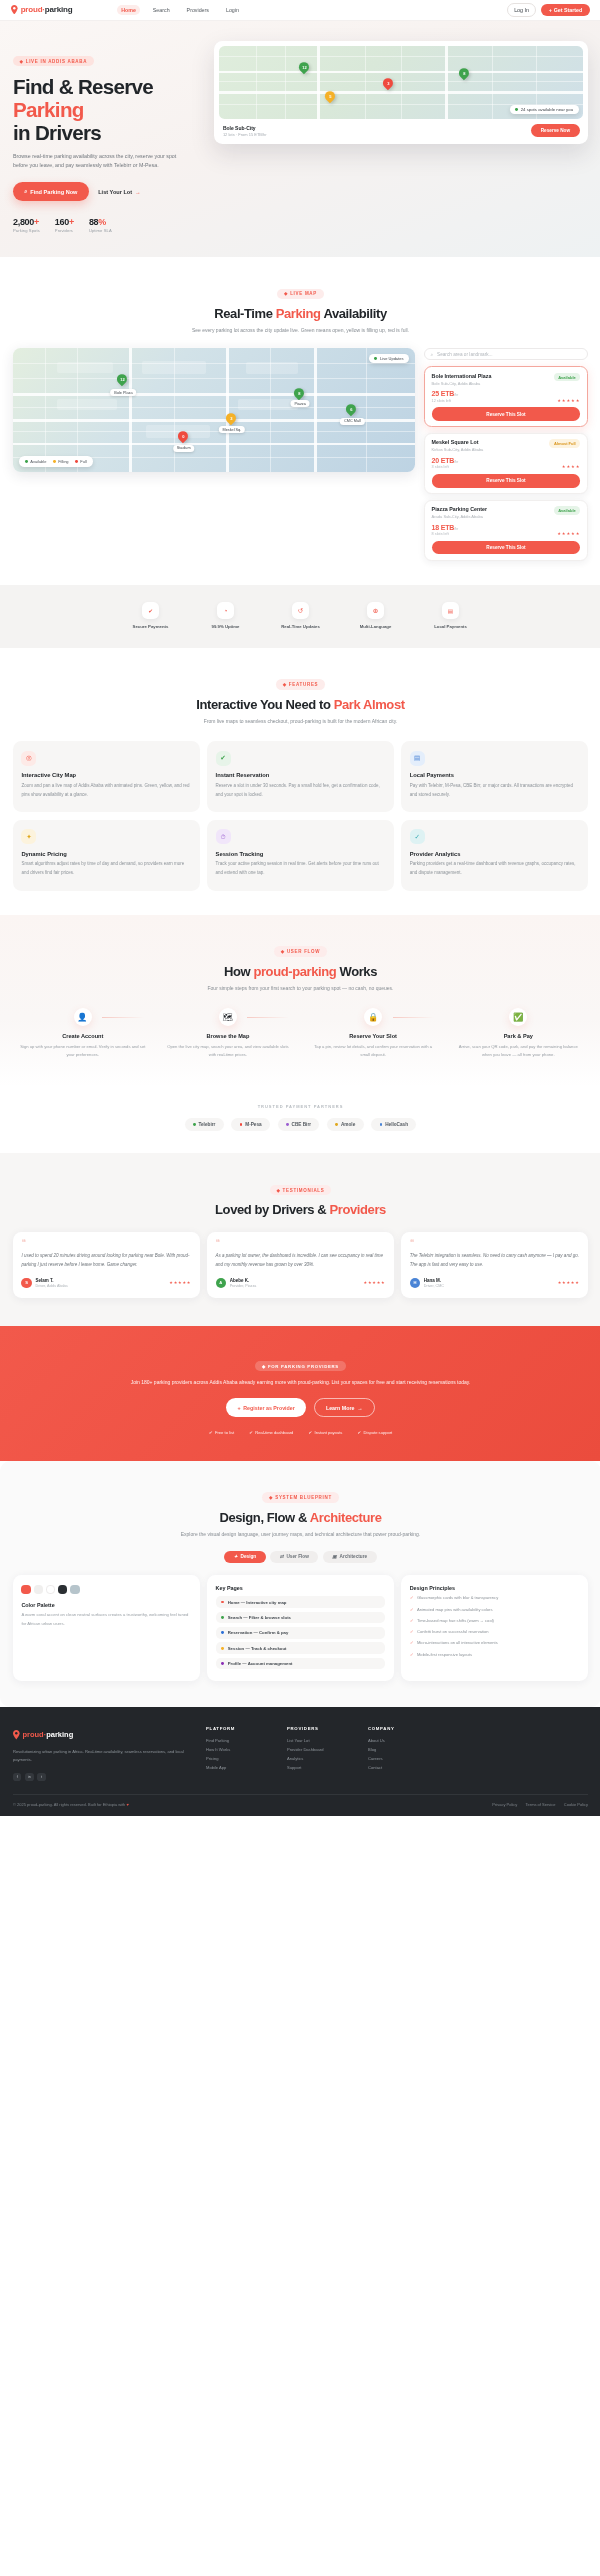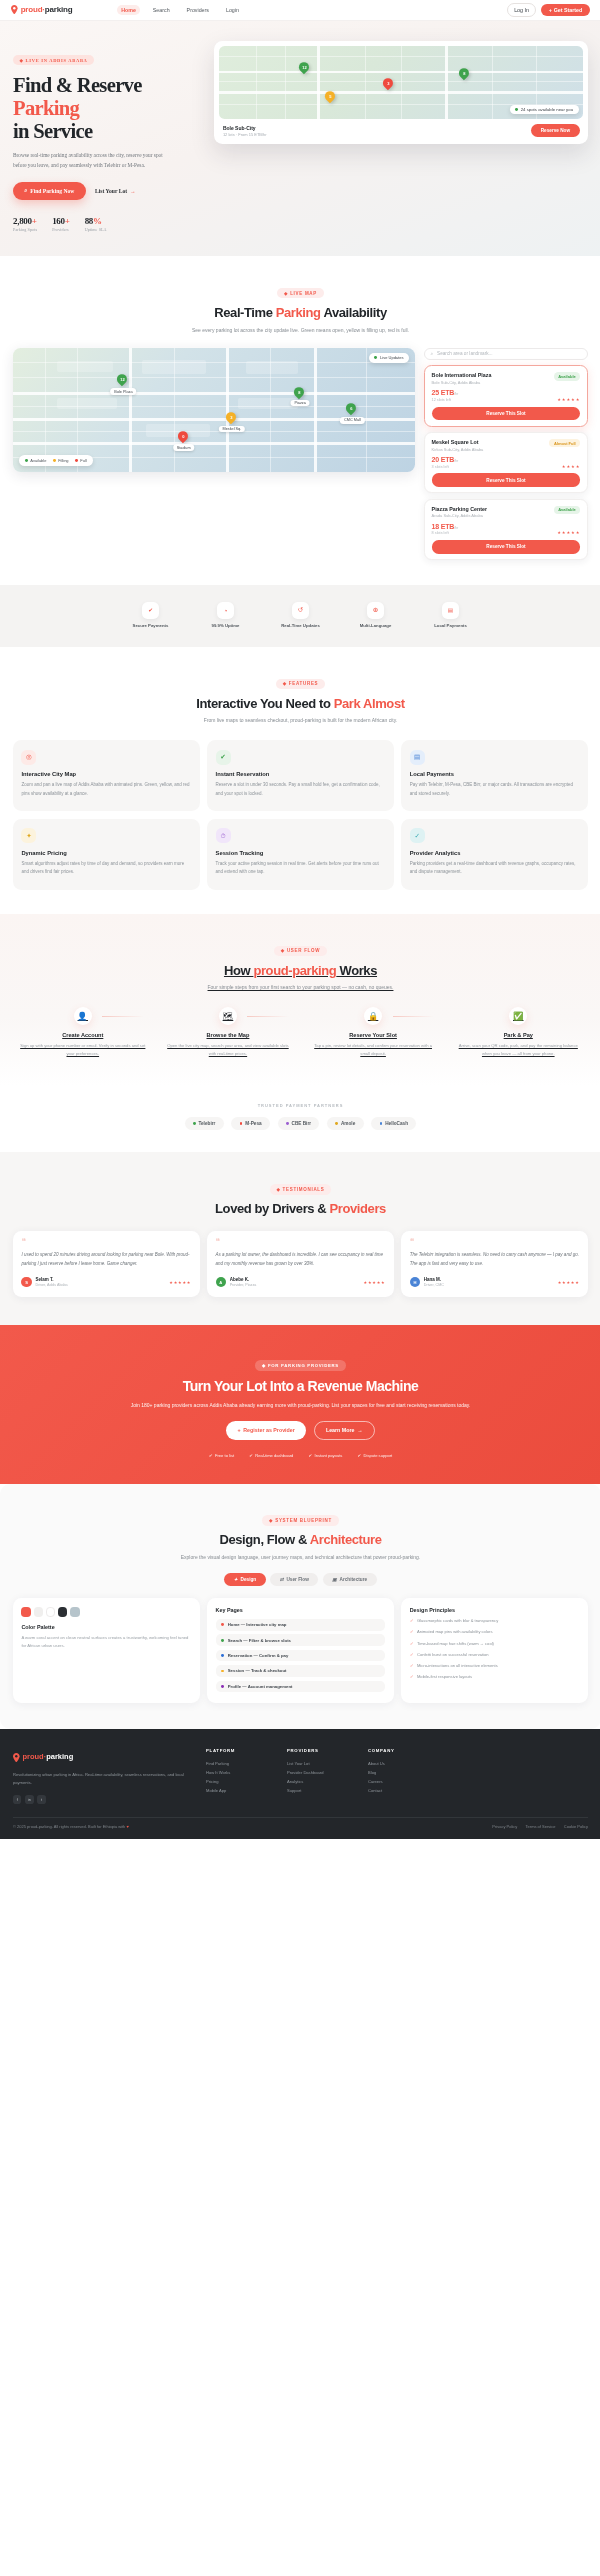--- a/index.html
+++ b/index.html
@@ -24,21 +24,21 @@
   .nav-right { margin-left:auto; display:flex; align-items:center; gap:4.7px; }
   .btn-login { font-size:5.3px; color:#3c4248; border:0.9px solid #e6e2e0;
                border-radius:8.4px; padding:2.8px 6.6px; background:#fff; }
   .btn-started { font-size:5.3px; color:#fff; background:#f2594b;
                border-radius:8.4px; padding:3.3px 7.5px; display:flex; gap:1.9px; align-items:center;
                font-weight:600; }
 
   
   .hero { background:linear-gradient(160deg,#fbf7f5 0%,#f7f2f0 45%,#eef2f3 100%);
           padding:20.6px 13px 24.4px; display:flex; gap:9.4px; }
-  .hero-left { width:192px; padding-top:7.5px;font-family:Liberation Serif, serif; }
+  .hero-left { width:192px; padding-top:7.5px; }
   .pill { display:inline-block; font-size:4.5px; font-weight:700; letter-spacing:0.7px;
           color:#f2594b; background:#fde3df; border-radius:7.5px; padding:2.8px 6.6px; }
   .pill.plain { background:#fdeceb; }
   h1.hero-h { font-size:20.6px; line-height:1.12; font-weight:700; letter-spacing:-0.7px;
               color:#22262a; margin-top:8.4px; }
   h1.hero-h .accent { color:#f2594b; }
   .hero-p { font-size:5.3px; line-height:1.85; color:#70767c; margin-top:7.5px; width:164px; }
   .hero-btns { display:flex; align-items:center; gap:9.4px; margin-top:11.3px; }
   .btn-primary { background:#f2594b; color:#fff; font-size:5.6px; font-weight:700;
                  border-radius:11.3px; padding:5.6px 11.3px; display:flex; gap:2.8px;
@@ -128,21 +128,21 @@
 
   
   .fgrid { display:grid; grid-template-columns:repeat(3,1fr); gap:7.5px; margin-top:15px; }
   .fcard { background:#f7f6f5; border-radius:8.4px; padding:9.4px 8.4px 13px; }
   .ficon { width:15px; height:15px; border-radius:5.6px; display:flex; align-items:center;
            justify-content:center; margin-bottom:6.6px; font-size:6.6px; }
   .fc-t { font-size:5.8px; font-weight:700; color:#22262a; }
   .fc-d { font-size:4.5px; color:#8d9399; line-height:1.9; margin-top:3.8px; }
 
   
-  .how { background:linear-gradient(180deg,#fbf5f3 0%,#faf7f6 60%,#ffffff 100%); padding:24.4px 13px 28px;text-decoration:underline; }
+  .how { background:linear-gradient(180deg,#fbf5f3 0%,#faf7f6 60%,#ffffff 100%); padding:24.4px 13px 28px; }
   .steps { display:flex; gap:5.6px; margin-top:15px; }
   .step { flex:1; text-align:center; position:relative; }
   .step-ic { width:18px; height:18px; border-radius:50%; background:#fff; margin:0 auto 6.6px;
              display:flex; align-items:center; justify-content:center; font-size:8.4px;
              box-shadow:0 2.8px 8.4px rgba(242,89,75,.14); }
   .step-t { font-size:5.6px; font-weight:700; color:#22262a; }
   .step-d { font-size:4.2px; color:#9aa0a6; line-height:1.9; margin-top:3.8px; padding:0 5.6px; }
   .connector { position:absolute; top:8.4px; left:64%; width:30%; height:0.9px;
                background:linear-gradient(90deg,#f6c9c2,rgba(246,201,194,0)); }
 
@@ -247,21 +247,21 @@
       <span class="btn-started">
         <span>+</span>
         <span>Get Started</span>
       </span>
     </div>
   </div>
 
   <div class="hero">
     <div class="hero-left">
       <span class="pill">◆ <span>LIVE IN ADDIS ABABA</span></span>
-      <h1 class="hero-h"><span>Find &amp; Reserve </span><span class="accent">Parking</span><br><span>in Service</span></h1>
+      <h1 class="hero-h"><span>Find &amp; Reserve </span><span class="accent">Parking</span><br><span>in Drivers</span></h1>
       <div class="hero-p">Browse real-time parking availability across the city, reserve your spot before you leave, and pay seamlessly with Telebirr or M-Pesa.</div>
       <div class="hero-btns">
         <span class="btn-primary">
           <span>⌕</span>
           <span>Find Parking Now</span>
         </span>
         <span class="btn-ghost">
           <span>List Your Lot</span>
           <span style="color:#f2594b">→</span>
         </span>
@@ -652,21 +652,20 @@
             <div class="t-r">Driver, CMC</div>
           </div>
           <span class="t-stars">★★★★★</span>
         </div>
       </div>
     </div>
   </div>
 
   <div class="cta">
     <span class="cta-pill">◆ <span>FOR PARKING PROVIDERS</span></span>
-    <div class="cta-h">Turn Your Lot Into a Revenue Machine</div>
     <div class="cta-p">Join 180+ parking providers across Addis Ababa already earning more with proud-parking. List your spaces for free and start receiving reservations today.</div>
     <div class="cta-btns">
       <span class="cta-b1">
         <span>+</span>
         <span>Register as Provider</span>
       </span>
       <span class="cta-b2">
         <span>Learn More</span>
         <span>→</span>
       </span>

